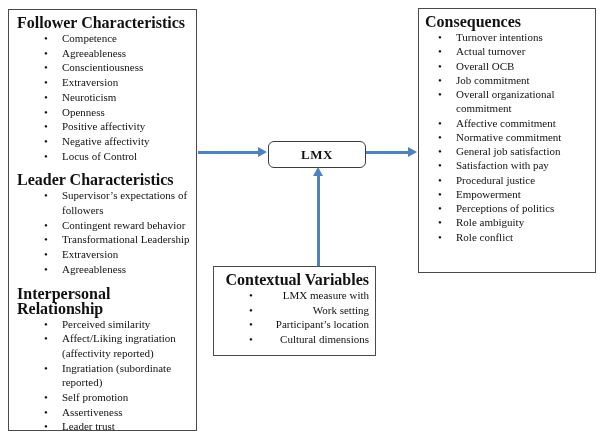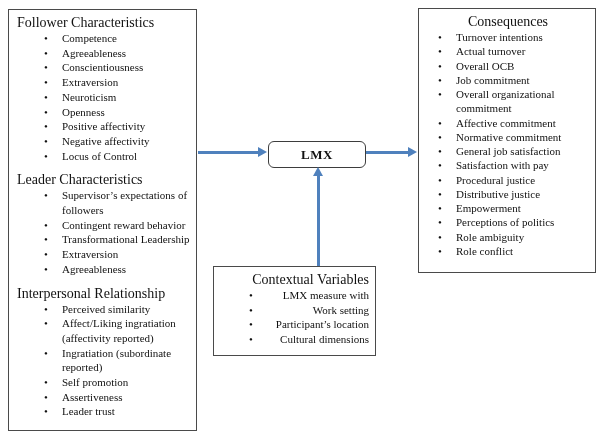--- a/index.html
+++ b/index.html
@@ -26,26 +26,26 @@
   .left-box  { left: 8px;   top: 9px;   width: 189px; height: 422px; padding: 5px 6px 4px 8px; }
   .right-box { left: 418px; top: 8px;   width: 178px; height: 265px; padding: 5px 4px 4px 6px; }
   .ctx-box   { left: 213px; top: 266px; width: 163px; height: 90px;  padding: 5px 6px 4px 8px; border-width: 1px; text-align: right; }
   .lmx-box   {
     left: 268px; top: 141px; width: 98px; height: 27px;
     border-width: 1.2px; border-color: #3d3d3d;
     display: flex; align-items: center; justify-content: center;
     font-weight: bold; font-size: 13px; letter-spacing: .5px; border-radius: 6px;
   }
   .section-title {
-    font-weight: normal;
-    font-size: 14px;
+    font-weight: bold;
+    font-size: 16px;
     line-height: 15px;
   }
   .section + .section { margin-top: 9px; }
-  .title-center { text-align: center; }
+  .title-center { }
   ul.bullets {
     list-style: none;
     margin: 1px 0 0 0;
     padding: 0 0 0 27px;
   }
   .right-box ul.bullets { padding-left: 13px; }
   ul.bullets li {
     position: relative;
     padding-left: 18px;
     font-size: 11px;
@@ -148,21 +148,20 @@
     <li>Turnover intentions</li>
         <li>Actual turnover</li>
         <li>Overall OCB</li>
         <li>Job commitment</li>
         <li>Overall organizational commitment</li>
         <li>Affective commitment</li>
         <li>Normative commitment</li>
         <li>General job satisfaction</li>
         <li>Satisfaction with pay</li>
         <li>Procedural justice</li>
-        <li>Distributive justice</li>
         <li>Empowerment</li>
         <li>Perceptions of politics</li>
         <li>Role ambiguity</li>
         <li>Role conflict</li>
       </ul>
   </div>
 
   <div class="arrow-line h-line" style="left:198px; top:151px; width:61px;"></div>
   <div class="head-right" style="left:258px; top:147px;"></div>
 

